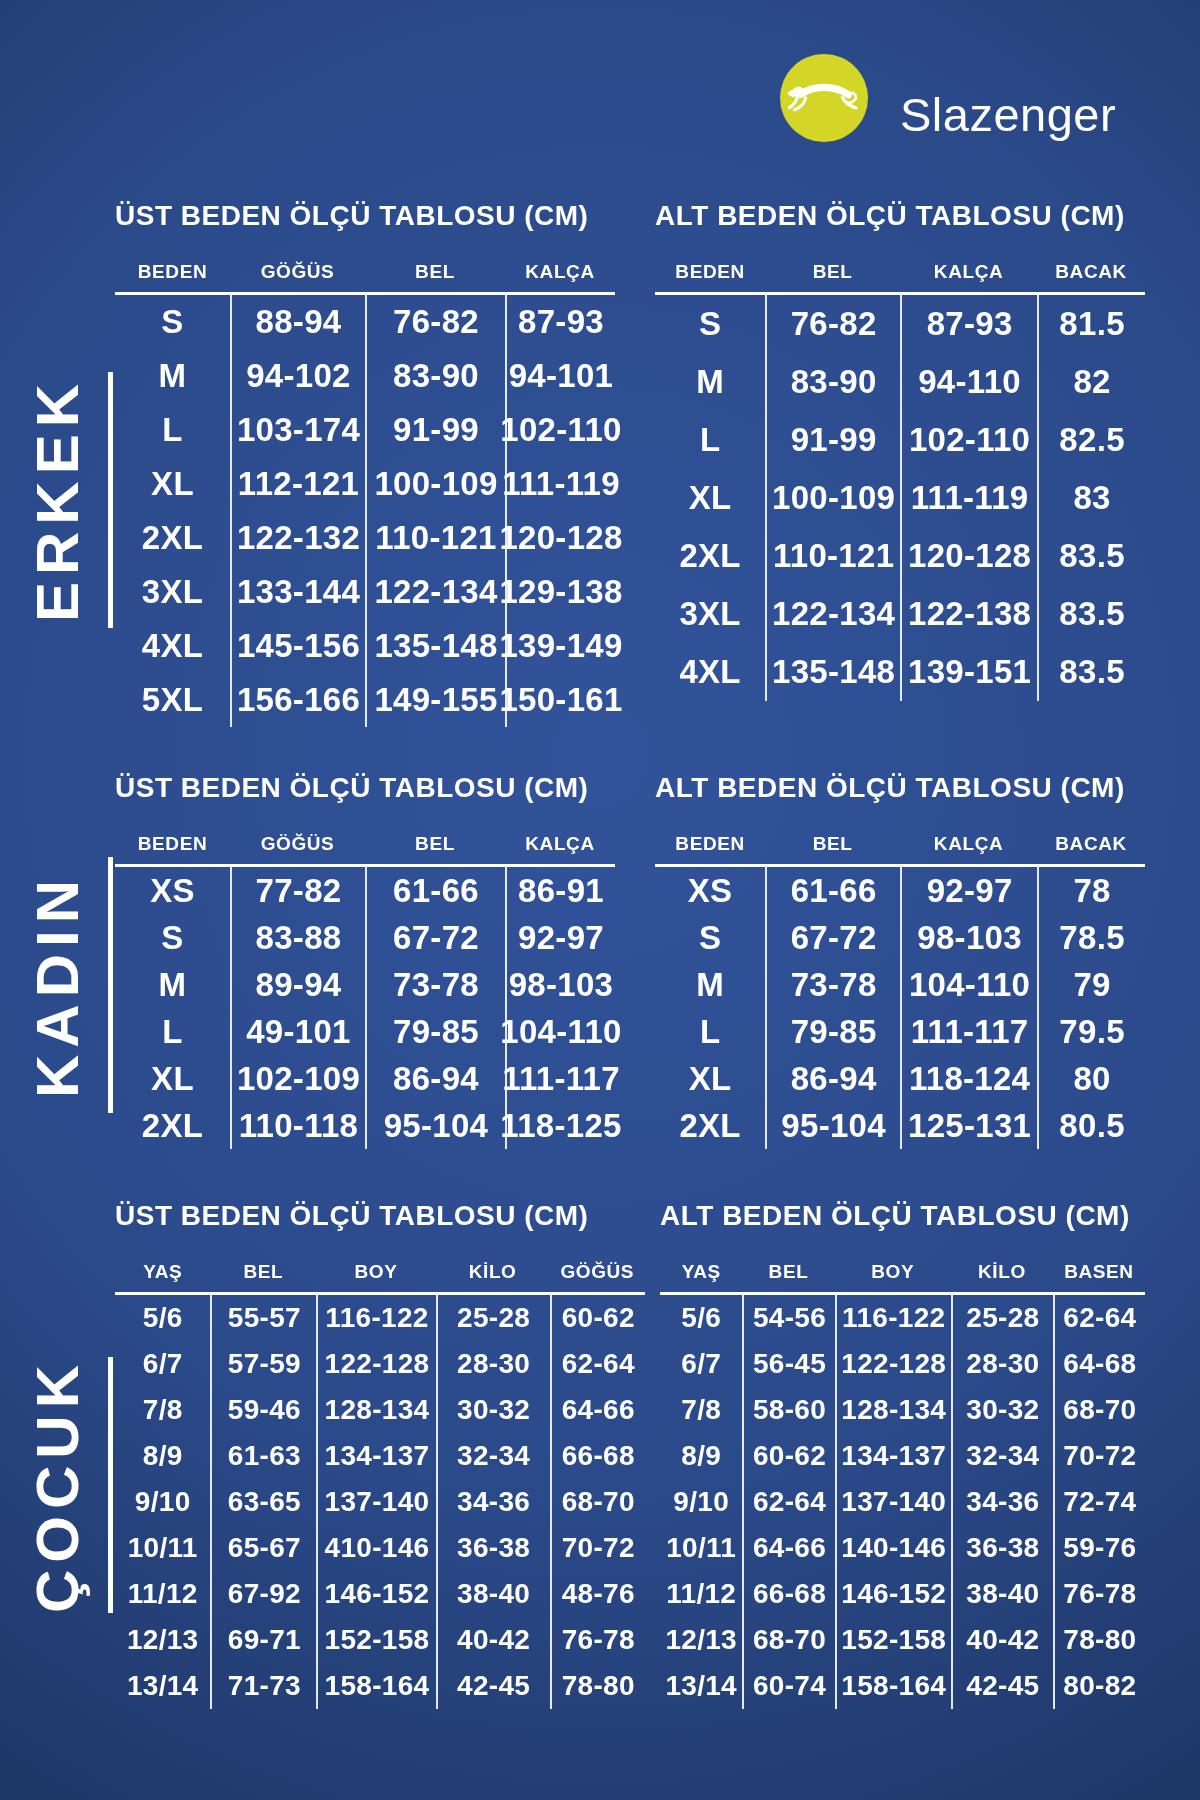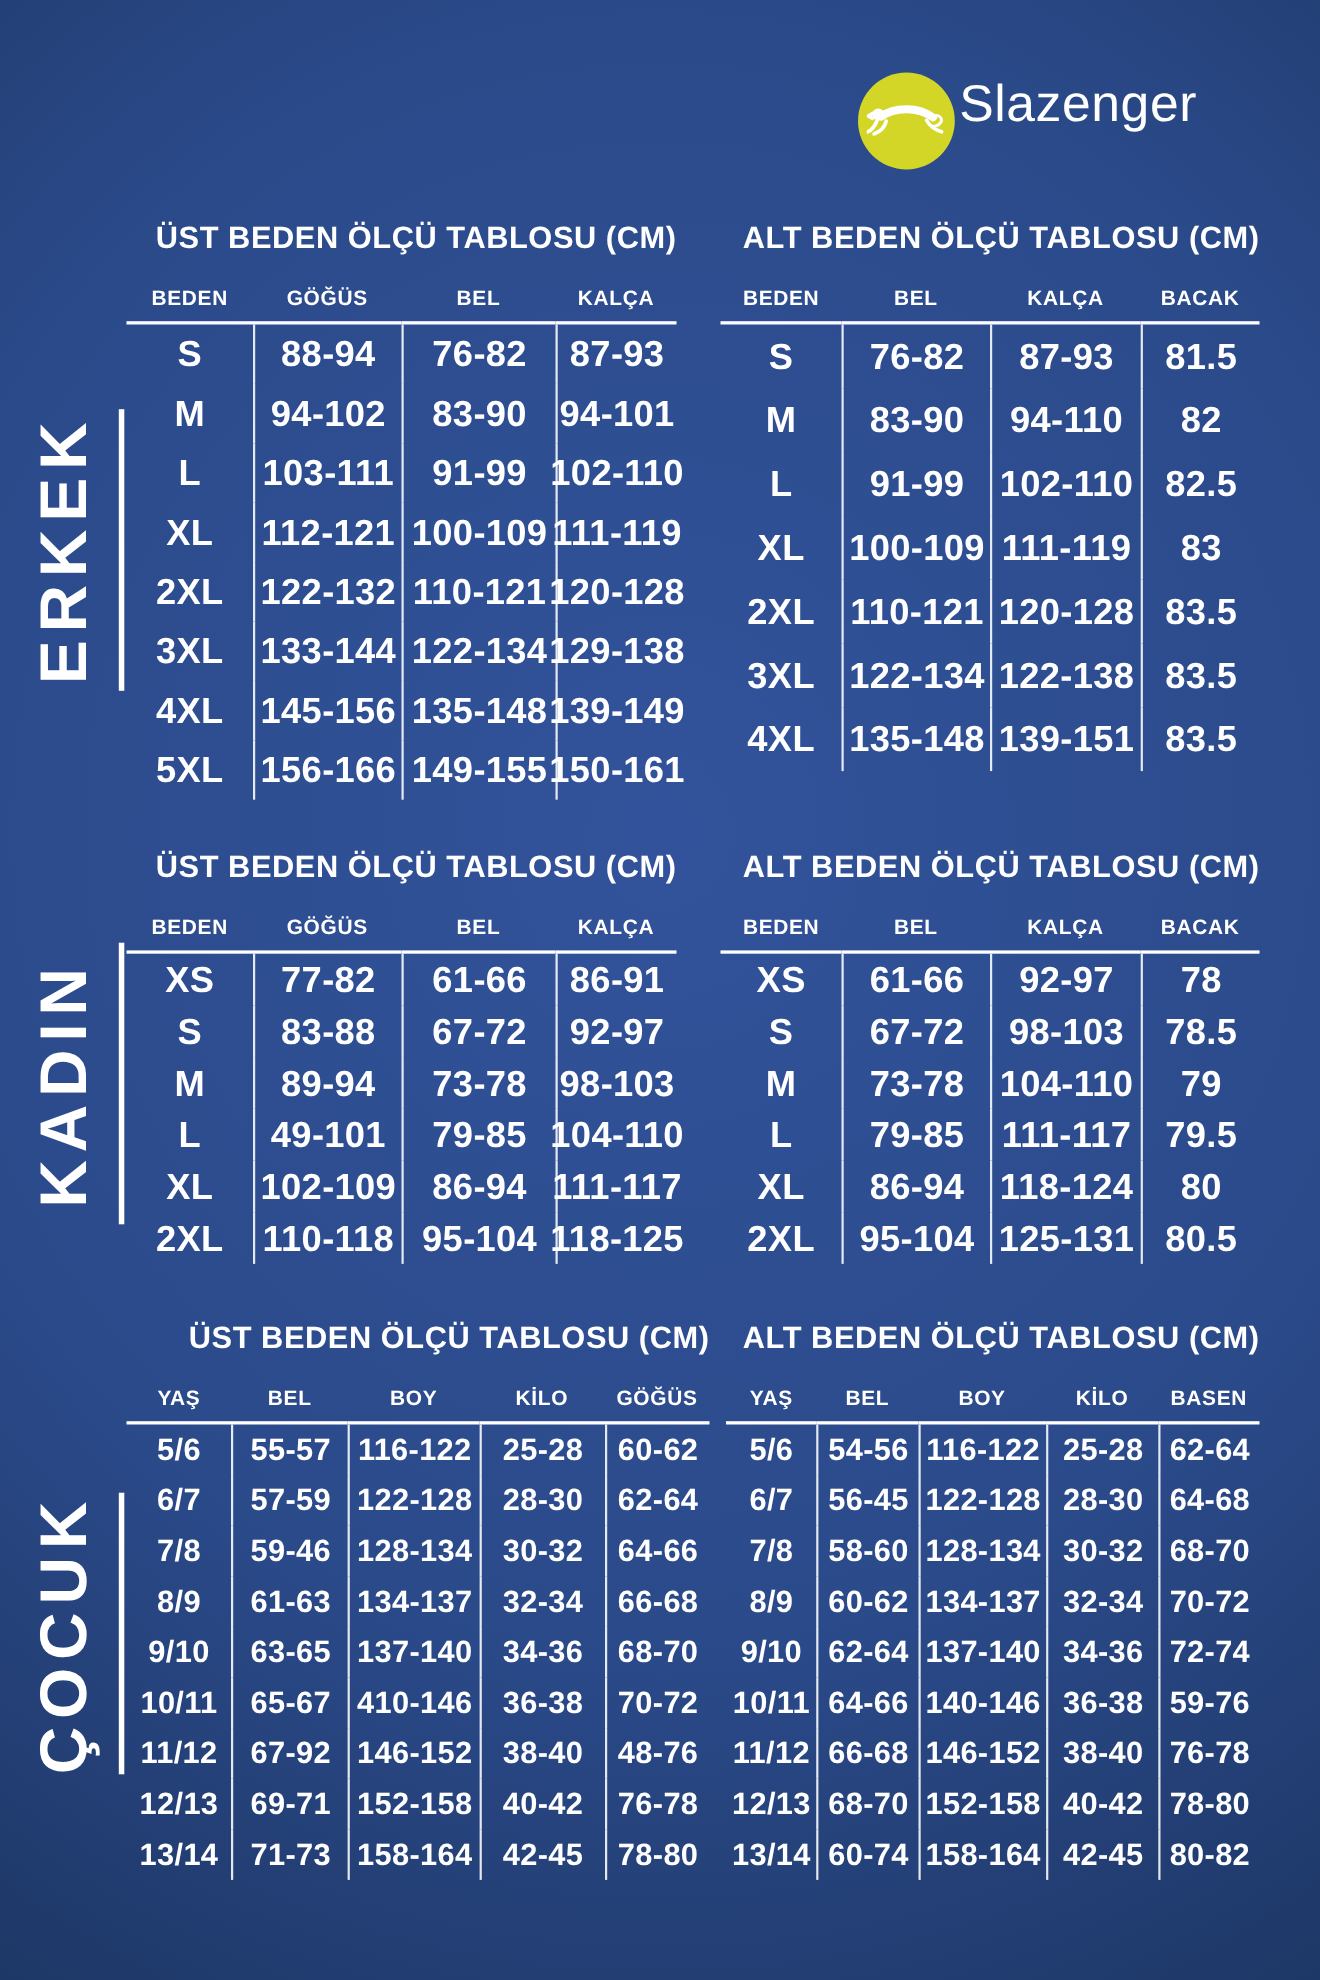--- a/index.html
+++ b/index.html
@@ -2,32 +2,32 @@
 <html><head>
 <meta charset="utf-8">
 <style>
   html,body{margin:0;padding:0;background:#10223f;}
   .page{
     position:relative;width:1200px;height:1800px;overflow:hidden;
     font-family:"Liberation Sans","DejaVu Sans",sans-serif;color:#fff;
     background:radial-gradient(120% 85% at 50% 42%, #32539b 0%, #2b4a8a 48%, #1e3868 78%, #142a51 100%);
   }
   
-  .logo{position:absolute;left:780px;top:66px;display:flex;align-items:flex-start;gap:4px;}
+  .logo{position:absolute;left:780px;top:54px;display:flex;align-items:flex-end;gap:32px;}
   .logo-circle{width:88px;height:88px;border-radius:50%;background:var(--logo-yellow,#d3d626);
     display:flex;align-items:center;justify-content:center;}
   .logo-circle svg{width:72px;height:44px;}
   .brand-text{font-size:47px;letter-spacing:.5px;color:#fff;}
   
   .v-label{position:absolute;left:28px;width:110px;height:300px;display:flex;align-items:center;gap:20px;}
   .v-text{writing-mode:vertical-rl;transform:rotate(180deg);font-size:60px;font-weight:bold;letter-spacing:7px;line-height:1;}
   .v-line{width:5px;height:256px;background:#fff;flex:0 0 auto;}
   
   .table-block{position:absolute;}
-  .tbl-title{margin:0 0 20px 0;font-size:28px;font-weight:bold;letter-spacing:.5px;text-align:right;white-space:nowrap;}
+  .tbl-title{margin:0 0 20px 0;font-size:28px;font-weight:bold;letter-spacing:.5px;text-align:left;white-space:nowrap;}
   .grid{display:grid;}
   .hcell{height:40px;display:flex;align-items:center;justify-content:center;
     font-size:19px;font-weight:bold;letter-spacing:.6px;border-bottom:3px solid #fff;}
   .cell{height:var(--rh,50px);display:flex;align-items:center;justify-content:center;
     font-size:var(--fs,33px);font-weight:bold;letter-spacing:.3px;white-space:nowrap;}
   .sep{border-left:2px solid rgba(255,255,255,.88);}
 </style>
 </head>
 <body>
 
@@ -70,21 +70,21 @@
         <div class="hcell">KALÇA</div>
         <div class="cell">S</div>
         <div class="cell sep">88-94</div>
         <div class="cell sep">76-82</div>
         <div class="cell sep">87-93</div>
         <div class="cell">M</div>
         <div class="cell sep">94-102</div>
         <div class="cell sep">83-90</div>
         <div class="cell sep">94-101</div>
         <div class="cell">L</div>
-        <div class="cell sep">103-111</div>
+        <div class="cell sep">103-174</div>
         <div class="cell sep">91-99</div>
         <div class="cell sep">102-110</div>
         <div class="cell">XL</div>
         <div class="cell sep">112-121</div>
         <div class="cell sep">100-109</div>
         <div class="cell sep">111-119</div>
         <div class="cell">2XL</div>
         <div class="cell sep">122-132</div>
         <div class="cell sep">110-121</div>
         <div class="cell sep">120-128</div>

